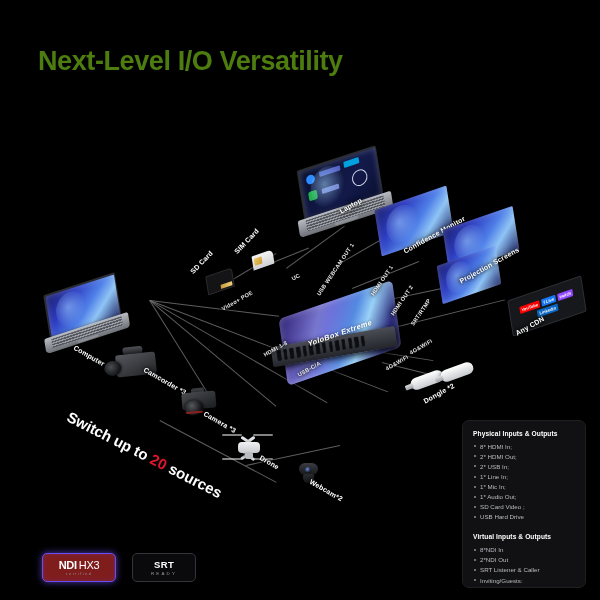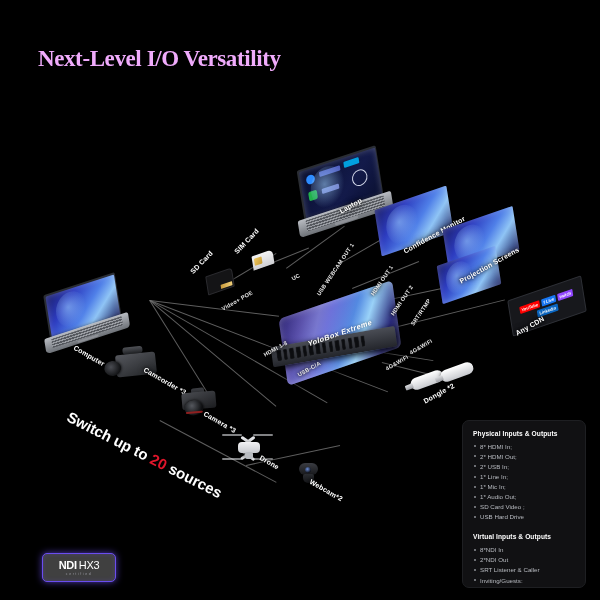--- a/index.html
+++ b/index.html
@@ -2,21 +2,21 @@
 <html><head>
 <meta charset="utf-8">
 <style>
   html,body{margin:0;padding:0;background:#000;}
   body{width:600px;height:600px;overflow:hidden;position:relative;
        font-family:"Liberation Sans",sans-serif;color:#fff;}
   #stage{position:absolute;inset:0;background:#000;}
 
   
   .headline{position:absolute;left:38px;top:44px;width:540px;}
-  .headline div{font-size:23px;line-height:1.27;font-weight:bold;letter-spacing:-0.4px;color:#f0abfc;font-family:Liberation Serif, serif;}
+  .headline div{font-size:27px;line-height:1.27;font-weight:bold;letter-spacing:-0.4px;color:#4d7c0f;}
 
   
   .lbl{position:absolute;white-space:nowrap;font-weight:bold;color:#fff;
        text-shadow:0 0 3px #000,0 0 6px #000;}
   .lbl.sm{font-size:7px;font-weight:bold;letter-spacing:.2px;}
   .lbl.port{font-size:5.6px;font-weight:bold;letter-spacing:.3px;color:#e8e8e8;}
 
   
   .line{position:absolute;background:#6e6e6e;height:1px;transform-origin:0 0;opacity:.85;}
 
@@ -120,21 +120,21 @@
   #spec h4{margin:0 0 5px 0;font-size:6.6px;font-weight:bold;color:#fff;letter-spacing:.1px;}
   #spec h4.second{margin-top:11px;}
   #spec ul{margin:0;padding:0;list-style:none;}
   #spec li{font-size:6.2px;line-height:1.62;color:#b9bcc2;position:relative;padding-left:7px;}
   #spec li::before{content:"";position:absolute;left:1px;top:3.4px;width:2px;height:2px;
     border-radius:50%;background:#8c8f96;}
 
   
   #badges{position:absolute;left:42px;top:553px;display:flex;gap:16px;align-items:center;}
   .badge{border-radius:5px;display:flex;flex-direction:column;align-items:center;justify-content:center;}
-  #ndi{width:72px;height:27px;background:#404040;border:1.3px solid #6a4df0;
+  #ndi{width:72px;height:27px;background:#7f1d1d;border:1.3px solid #6a4df0;
        box-shadow:0 0 7px rgba(106,77,240,.75),inset 0 0 5px rgba(106,77,240,.25);}
   #ndi .row{display:flex;align-items:baseline;gap:2px;}
   #ndi .n{font-size:11px;font-weight:bold;color:#fff;letter-spacing:-.3px;}
   #ndi .h{font-size:11px;font-weight:normal;color:#fff;letter-spacing:-.3px;}
   #ndi .c{font-size:3.4px;letter-spacing:1.6px;color:#9a9aa4;margin-top:1.5px;}
   #srt{width:62px;height:27px;background:#0a0a0c;border:1px solid #33353c;}
   #srt .s{font-size:9.5px;font-weight:bold;color:#fff;letter-spacing:.4px;}
   #srt .r{font-size:4.4px;letter-spacing:2.2px;color:#9a9aa4;margin-top:1px;}
 
   .switchtxt{position:absolute;left:72px;top:408px;transform:rotate(27deg);transform-origin:0 0;
@@ -328,15 +328,19 @@
   </div>
 
   <div id="badges">
     <div class="badge" id="ndi">
       <div class="row">
         <span class="n">NDI</span>
         <span class="h">HX3</span>
       </div>
       <div class="c">certified</div>
     </div>
+    <div class="badge" id="srt">
+      <div class="s">SRT</div>
+      <div class="r">READY</div>
+    </div>
   </div>
 
 </div>
 
 </body></html>

